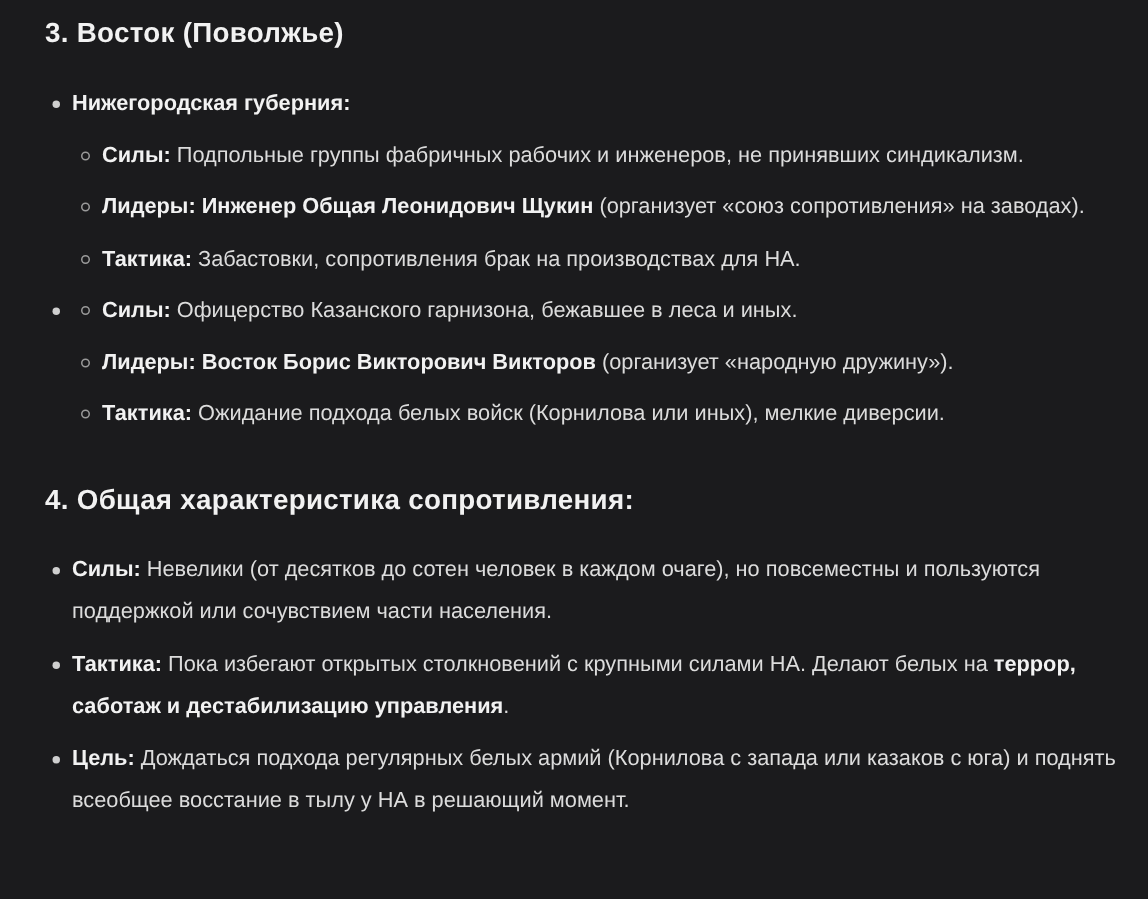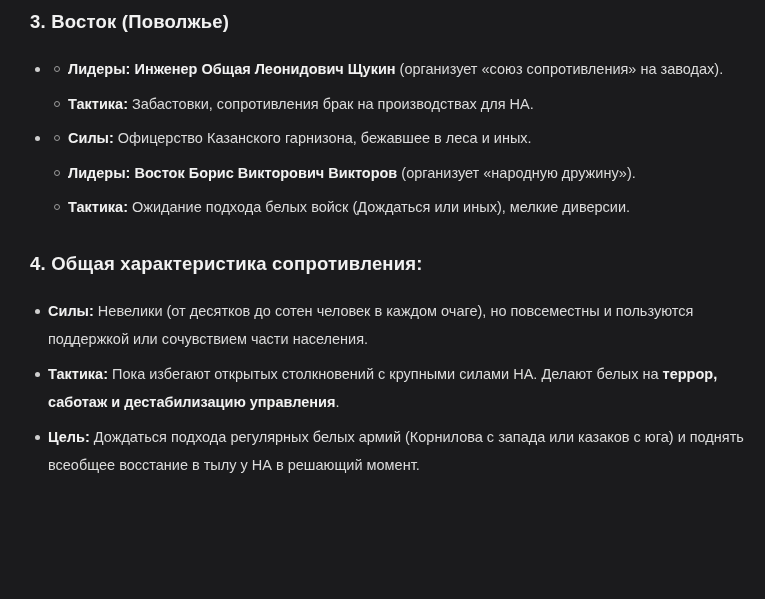--- a/index.html
+++ b/index.html
@@ -41,30 +41,32 @@
 </style>
 </head>
 <body>
 
 <div class="md">
 
   <h3 class="first">3. Восток (Поволжье)</h3>
 
   <ul>
     <li>
+      <span><span class="b">Нижегородская губерния:</span></span>
       <ul>
+        <li><span class="b">Силы:</span><span> Подпольные группы фабричных рабочих и инженеров, не принявших синдикализм.</span></li>
         <li><span class="b">Лидеры: Инженер Общая Леонидович Щукин</span><span> (организует «союз сопротивления» на заводах).</span></li>
         <li><span class="b">Тактика:</span><span> Забастовки, сопротивления брак на производствах для НА.</span></li>
       </ul>
     </li>
     <li>
       <ul>
         <li><span class="b">Силы:</span><span> Офицерство Казанского гарнизона, бежавшее в леса и иных.</span></li>
         <li><span class="b">Лидеры: Восток Борис Викторович Викторов</span><span> (организует «народную дружину»).</span></li>
-        <li><span class="b">Тактика:</span><span> Ожидание подхода белых войск (Дождаться или иных), мелкие диверсии.</span></li>
+        <li><span class="b">Тактика:</span><span> Ожидание подхода белых войск (Корнилова или иных), мелкие диверсии.</span></li>
       </ul>
     </li>
   </ul>
 
   <h3>4. Общая характеристика сопротивления:</h3>
 
   <ul>
     <li><span class="b">Силы:</span><span> Невелики (от десятков до сотен человек в каждом очаге), но повсеместны и пользуются поддержкой или сочувствием части населения.</span></li>
     <li><span class="b">Тактика:</span><span> Пока избегают открытых столкновений с крупными силами НА. Делают белых на </span><span class="b">террор, саботаж и дестабилизацию управления</span><span>.</span></li>
     <li><span class="b">Цель:</span><span> Дождаться подхода регулярных белых армий (Корнилова с запада или казаков с юга) и поднять всеобщее восстание в тылу у НА в решающий момент.</span></li>

